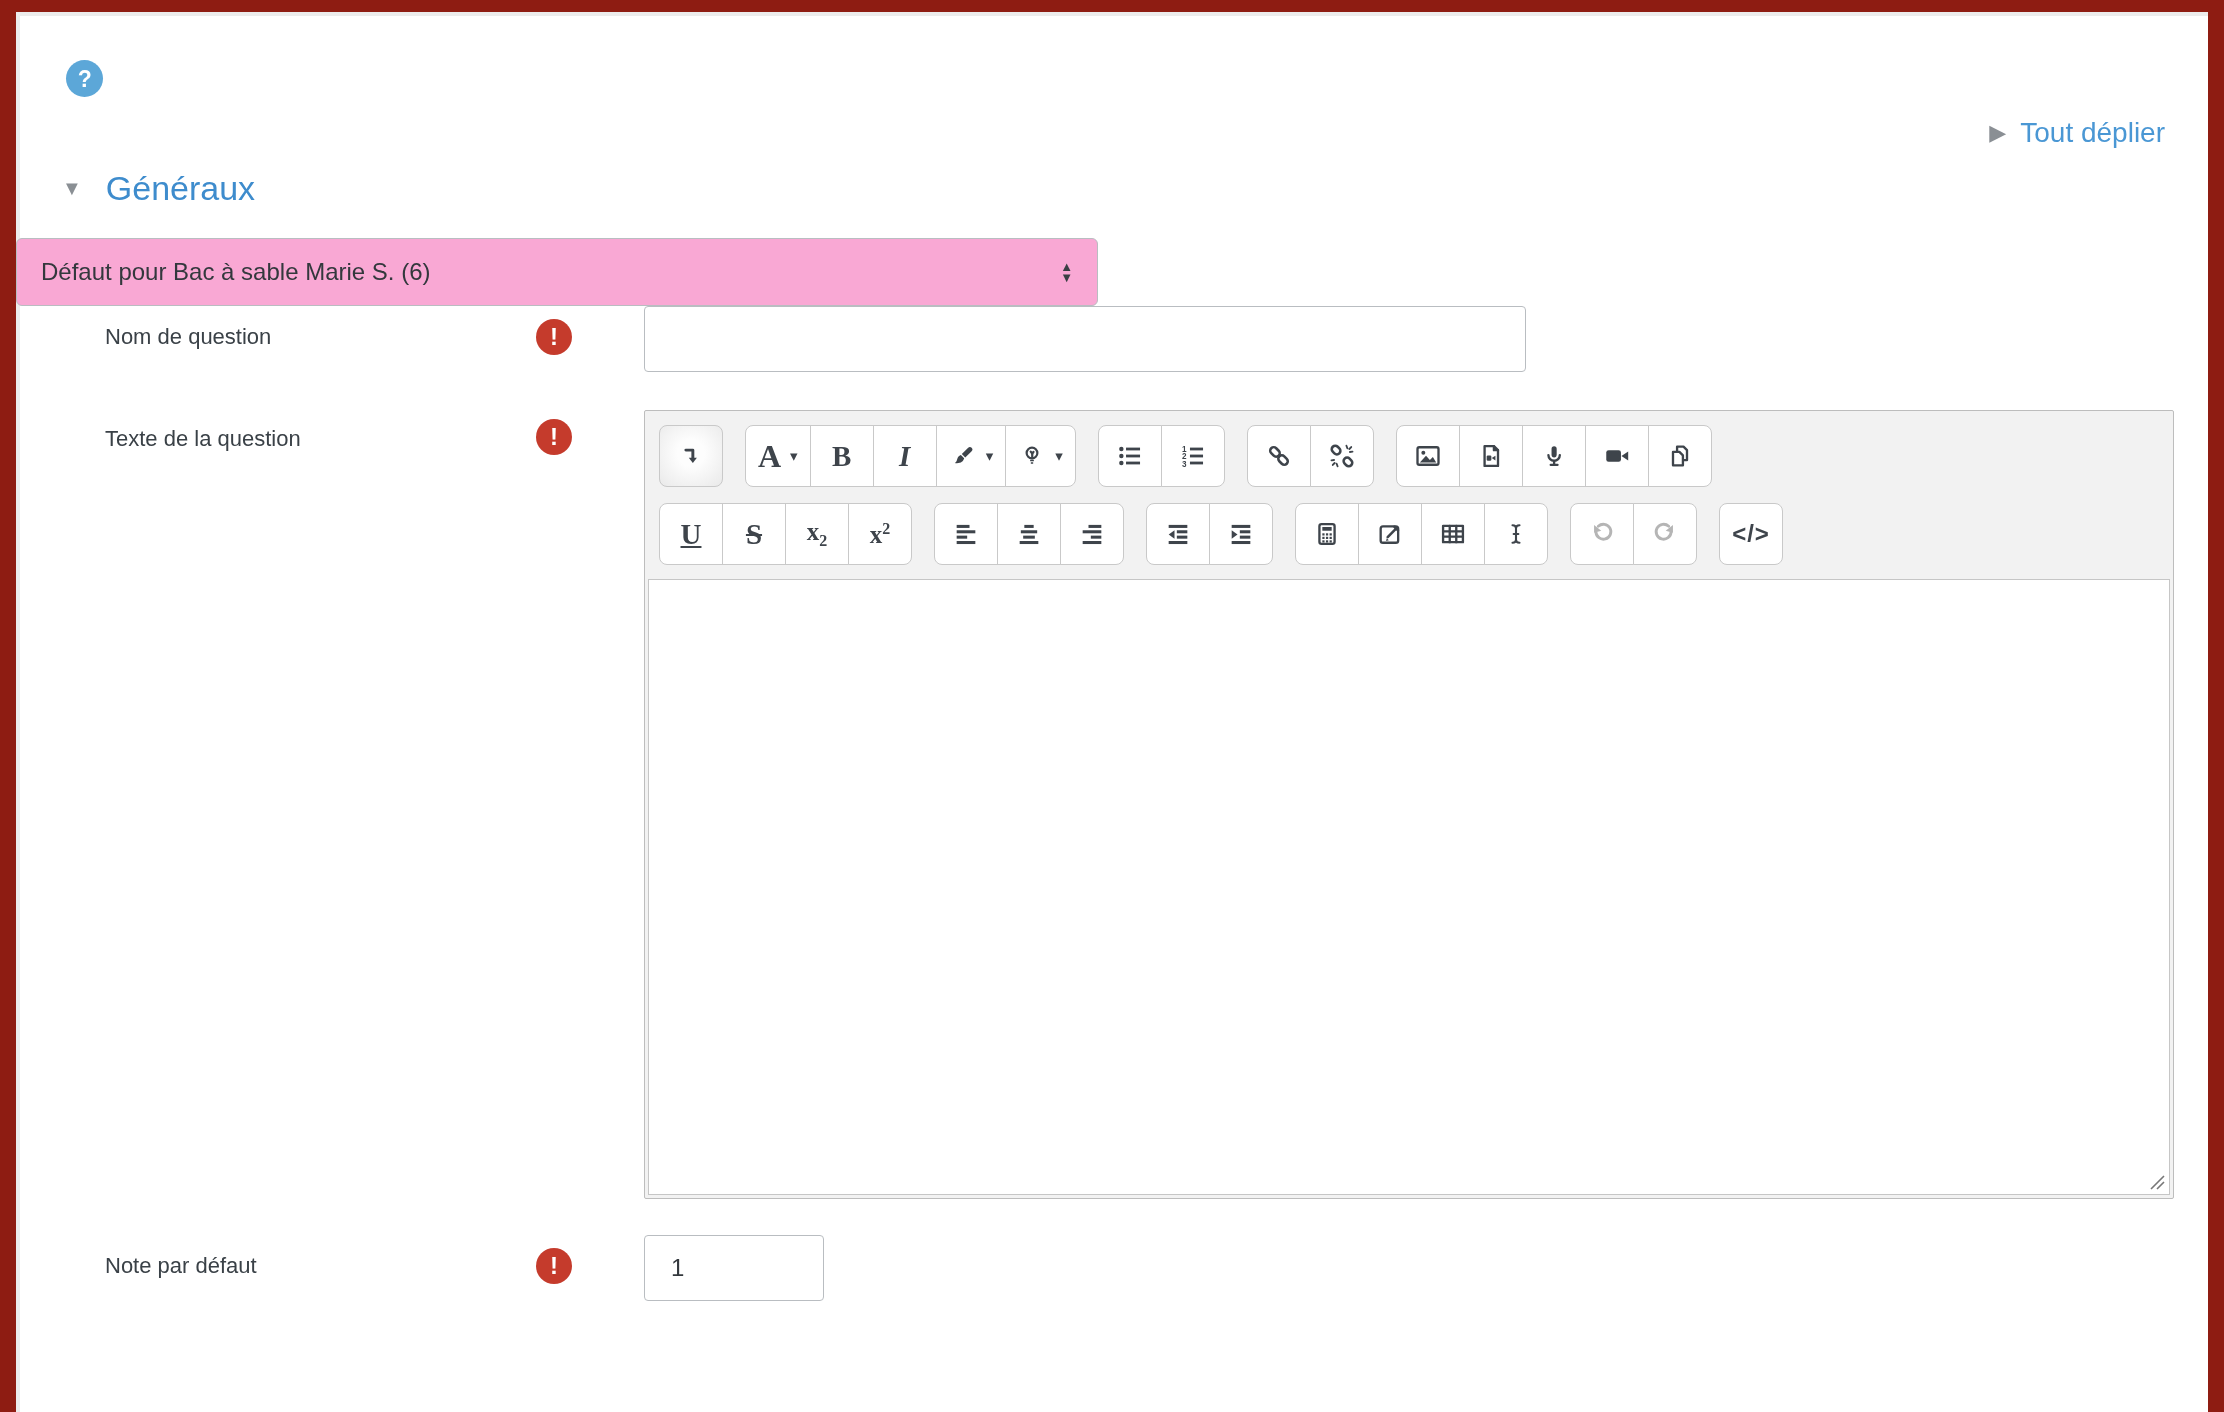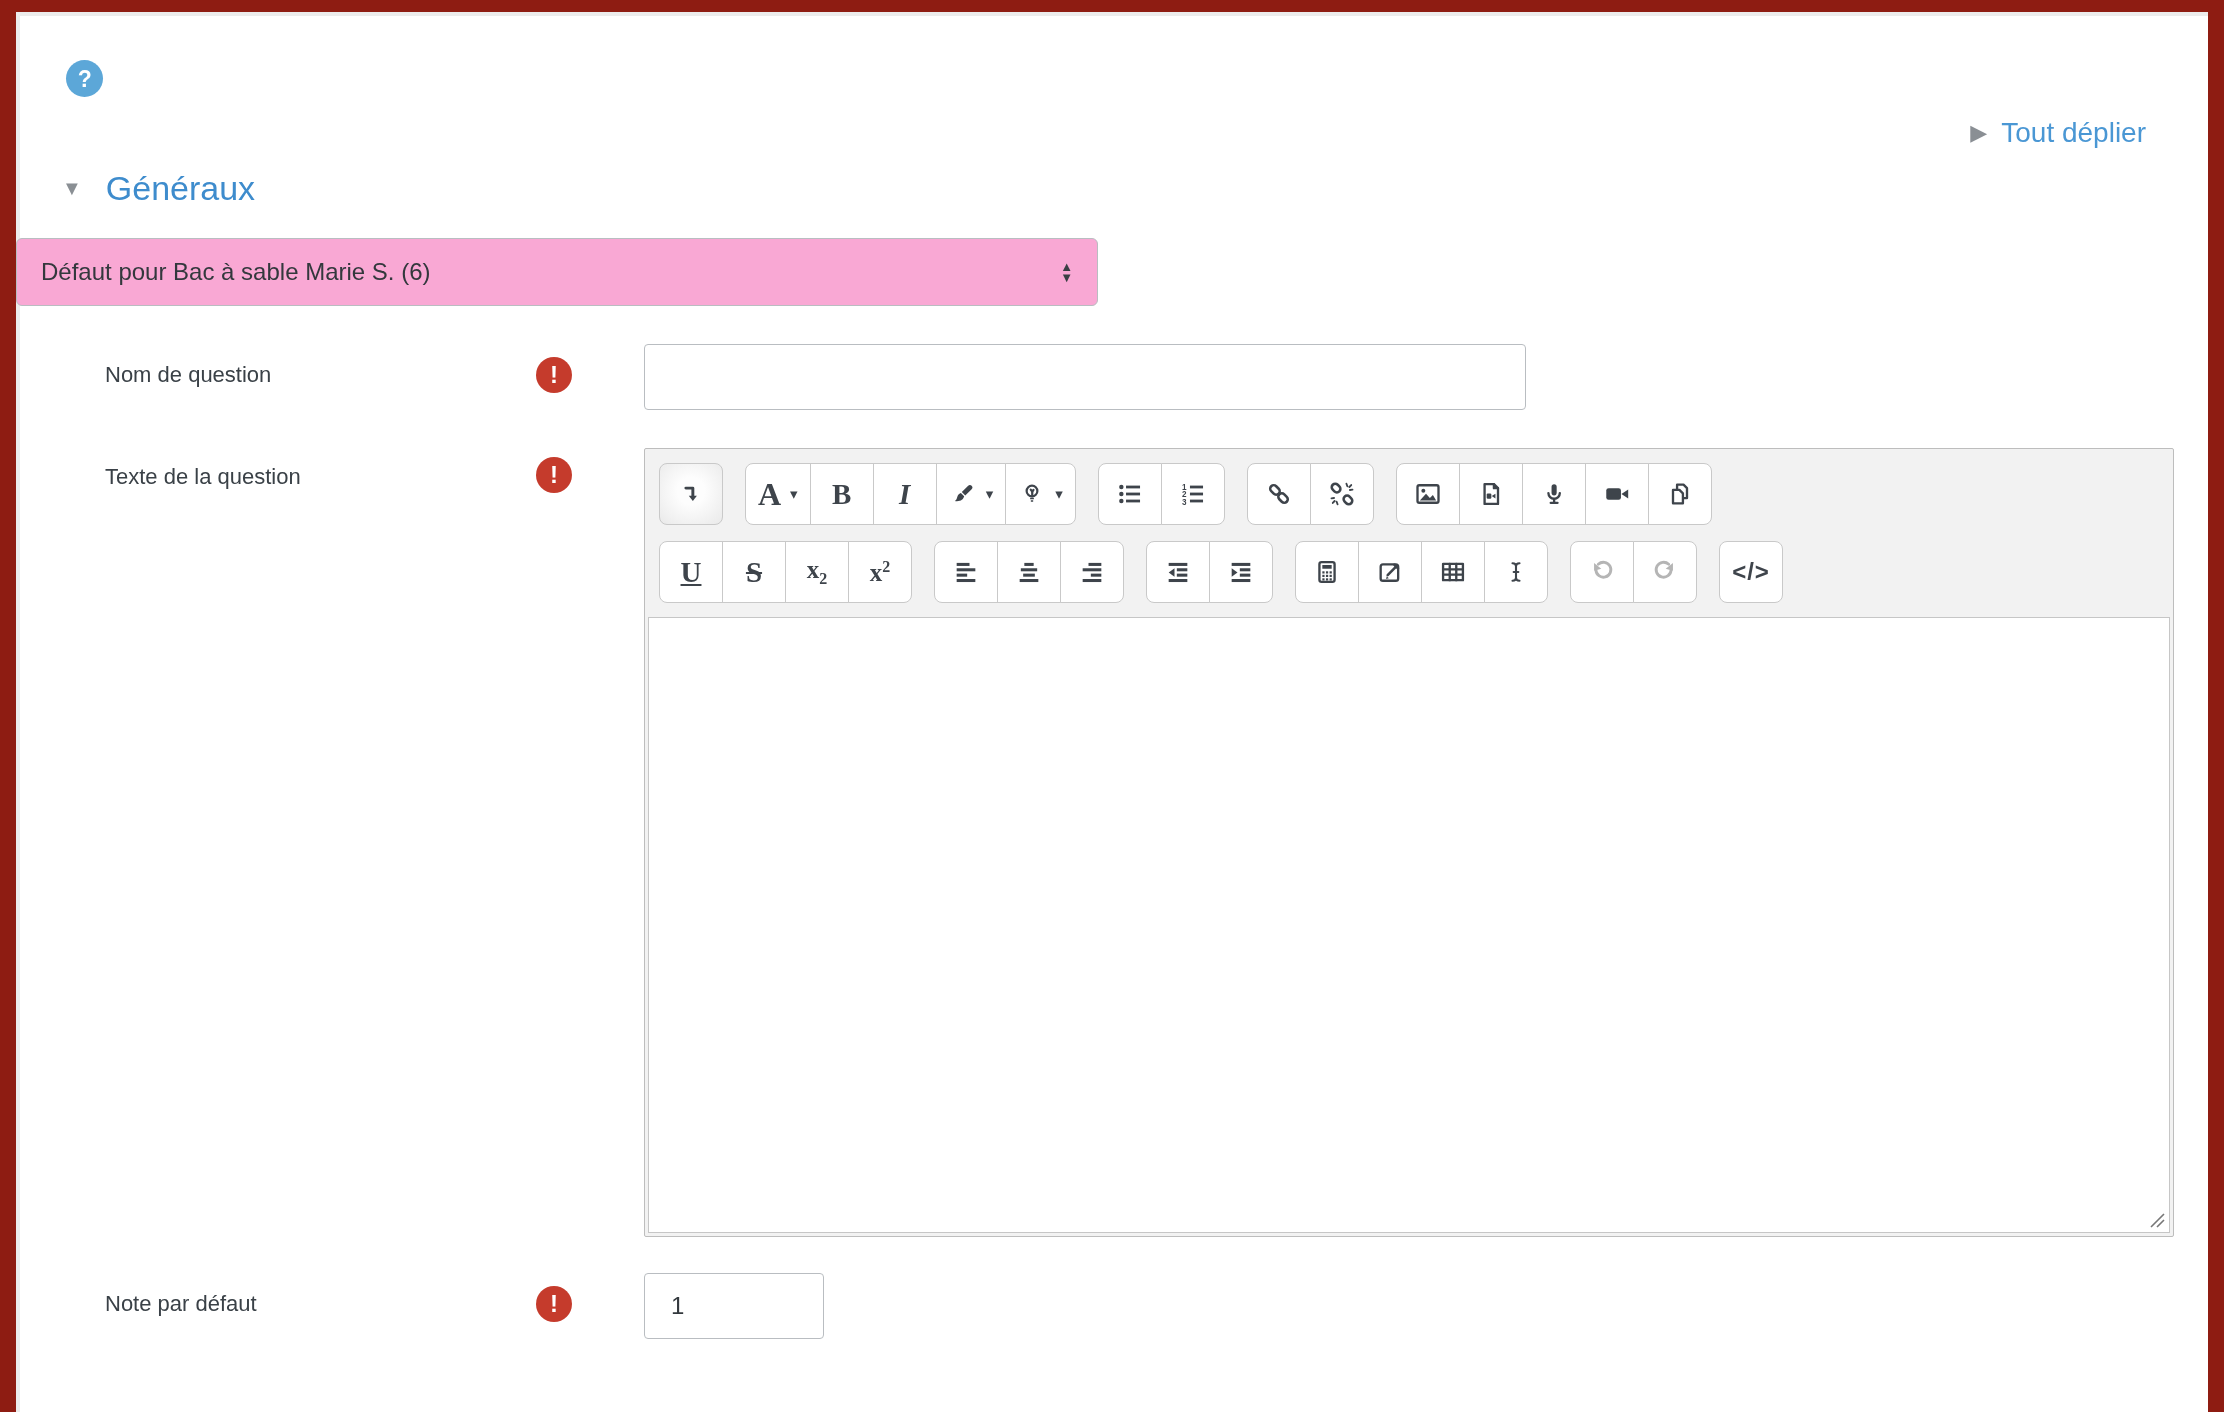--- a/index.html
+++ b/index.html
@@ -20,34 +20,34 @@
   .page-title{
     margin:34px 0 0 44px;font-size:40px;font-weight:400;line-height:52px;
     color:#33383d;letter-spacing:-.5px;display:flex;align-items:center;
   }
   .help-icon{
     display:inline-flex;align-items:center;justify-content:center;
     width:37px;height:37px;border-radius:50%;background:#5ca7d8;color:#fff;
     font-size:23px;font-weight:bold;margin-left:6px;margin-top:14px;cursor:pointer;
   }
   .expand-row{
-    margin-top:20px;padding-right:62px;text-align:right;font-size:28px;
+    margin-top:20px;padding-right:43px;text-align:right;font-size:28px;
   }
   .expand-link{color:#4a97d4;text-decoration:none;cursor:pointer;}
   .expand-tri{color:#8a8f94;font-size:22px;margin-right:14px;vertical-align:2px;}
 
   .section-header{
     margin:20px 0 0 46px;font-size:34px;color:#3e8ccd;display:flex;align-items:center;cursor:pointer;
   }
   .section-tri{color:#8a8f94;font-size:20px;margin-right:24px;}
 
   
   .form-row{display:flex;align-items:flex-start;}
   .row-category{margin-top:30px;}
-  .row-name{margin-top:38px;}
+  .row-name{}
   .row-text{margin-top:38px;}
   .row-grade{margin-top:36px;}
   .label-col{
     flex:0 0 628px;box-sizing:border-box;padding:16px 72px 0 89px;
     display:flex;justify-content:space-between;align-items:flex-start;
   }
   .field-label{font-size:22px;color:#3a4147;line-height:30px;}
   .required-icon{
     width:36px;height:36px;border-radius:50%;background:#c53b2c;color:#fff;
     display:flex;align-items:center;justify-content:center;

